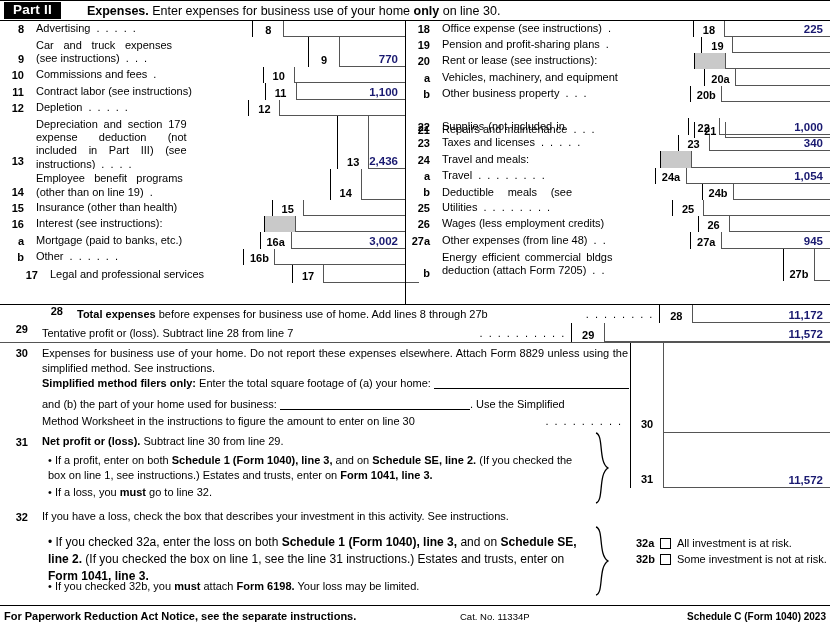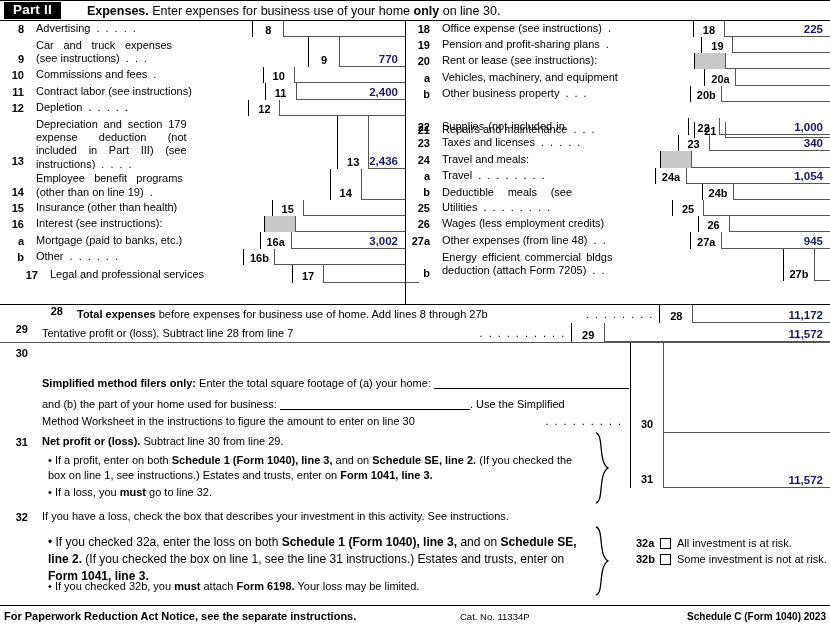--- a/index.html
+++ b/index.html
@@ -141,21 +141,21 @@
           </span>
           <span class="lnbox">10</span>
           <span class="amt"></span>
         </div>
         <div class="row" style="left: 0px; top: 62px; width: 100%; height: 17px;">
           <span class="num" style="display:flex;align-items:flex-end;justify-content:flex-end;padding-bottom:2px;">11</span>
           <span class="desc " style="display:flex;align-items:flex-end;padding-bottom:2px;padding-top:0px;">
             <span style="display:inline-block;width:100%;">Contract labor (see instructions)</span>
           </span>
           <span class="lnbox">11</span>
-          <span class="amt">2,400</span>
+          <span class="amt">1,100</span>
         </div>
         <div class="row" style="left: 0px; top: 79px; width: 100%; height: 16px;">
           <span class="num" style="display:flex;align-items:flex-end;justify-content:flex-end;padding-bottom:2px;">12</span>
           <span class="desc " style="display:flex;align-items:flex-end;padding-bottom:2px;padding-top:0px;">
             <span style="display:inline-block;width:100%;">Depletion <span class="dots"><i>.</i><i>.</i><i>.</i><i>.</i><i>.</i></span></span>
           </span>
           <span class="lnbox">12</span>
           <span class="amt"></span>
         </div>
         <div class="row" style="left: 0px; top: 95px; width: 100%; height: 53px;">
@@ -355,20 +355,23 @@
       <span>Tentative profit or (loss). Subtract line 28 from line 7</span>
       <span class="dots" style="flex:1 1 auto;text-align:right;padding-right:4px;"><i>.</i><i>.</i><i>.</i><i>.</i><i>.</i><i>.</i><i>.</i><i>.</i><i>.</i><i>.</i></span>
     </span>
     <span class="lnbox" style="border-right:1.1px solid #555;">29</span>
     <span class="amt">11,572</span>
   </div>
 
   <div class="blk30" style="position:absolute;left:0;top:341px;width:830px;height:90px;border-top:1.1px solid #555;">
     <span class="num" style="position:absolute;left:0;top:4px;width:36px;text-align:right;padding-right:8px;font-weight:bold;font-size:11px;box-sizing:border-box;">30</span>
 
+    <div style="position:absolute;left:42px;top:3px;width:586px;font-size:11px;line-height:14.5px;text-align:justify;">
+      <span>Expenses for business use of your home. Do not report these expenses elsewhere. Attach Form 8829 unless using the simplified method. See instructions.</span>
+    </div>
 
     <div style="position:absolute;left:42px;top:32px;width:586px;font-size:11px;white-space:nowrap;">
       <b>Simplified method filers only:</b><span> Enter the total square footage of (a) your home:</span>
       <span class="uline" style="width:195px;height:13px;"></span>
     </div>
 
     <div style="position:absolute;left:42px;top:53px;width:586px;font-size:11px;white-space:nowrap;">
       <span>and (b) the part of your home used for business:</span>
       <span class="uline" style="width:190px;height:13px;"></span><span>. Use the Simplified</span>
     </div>

